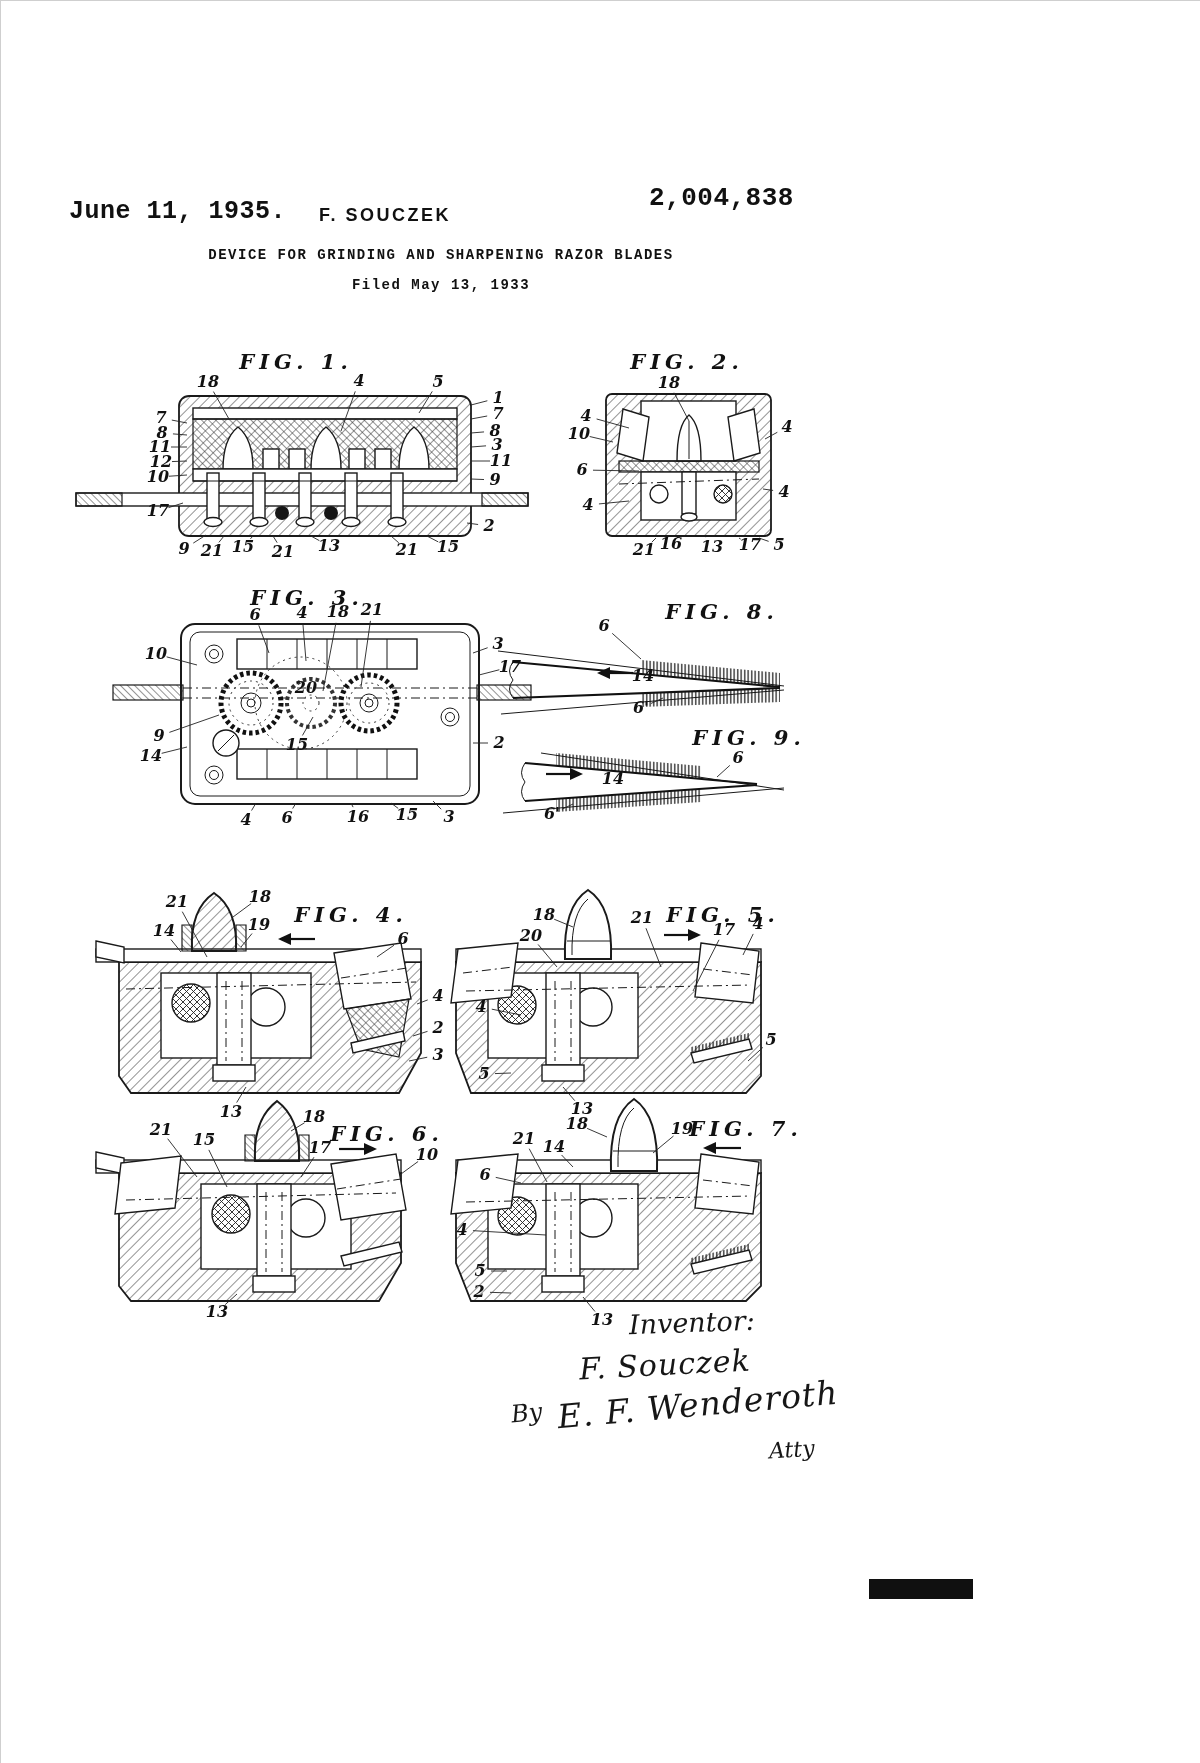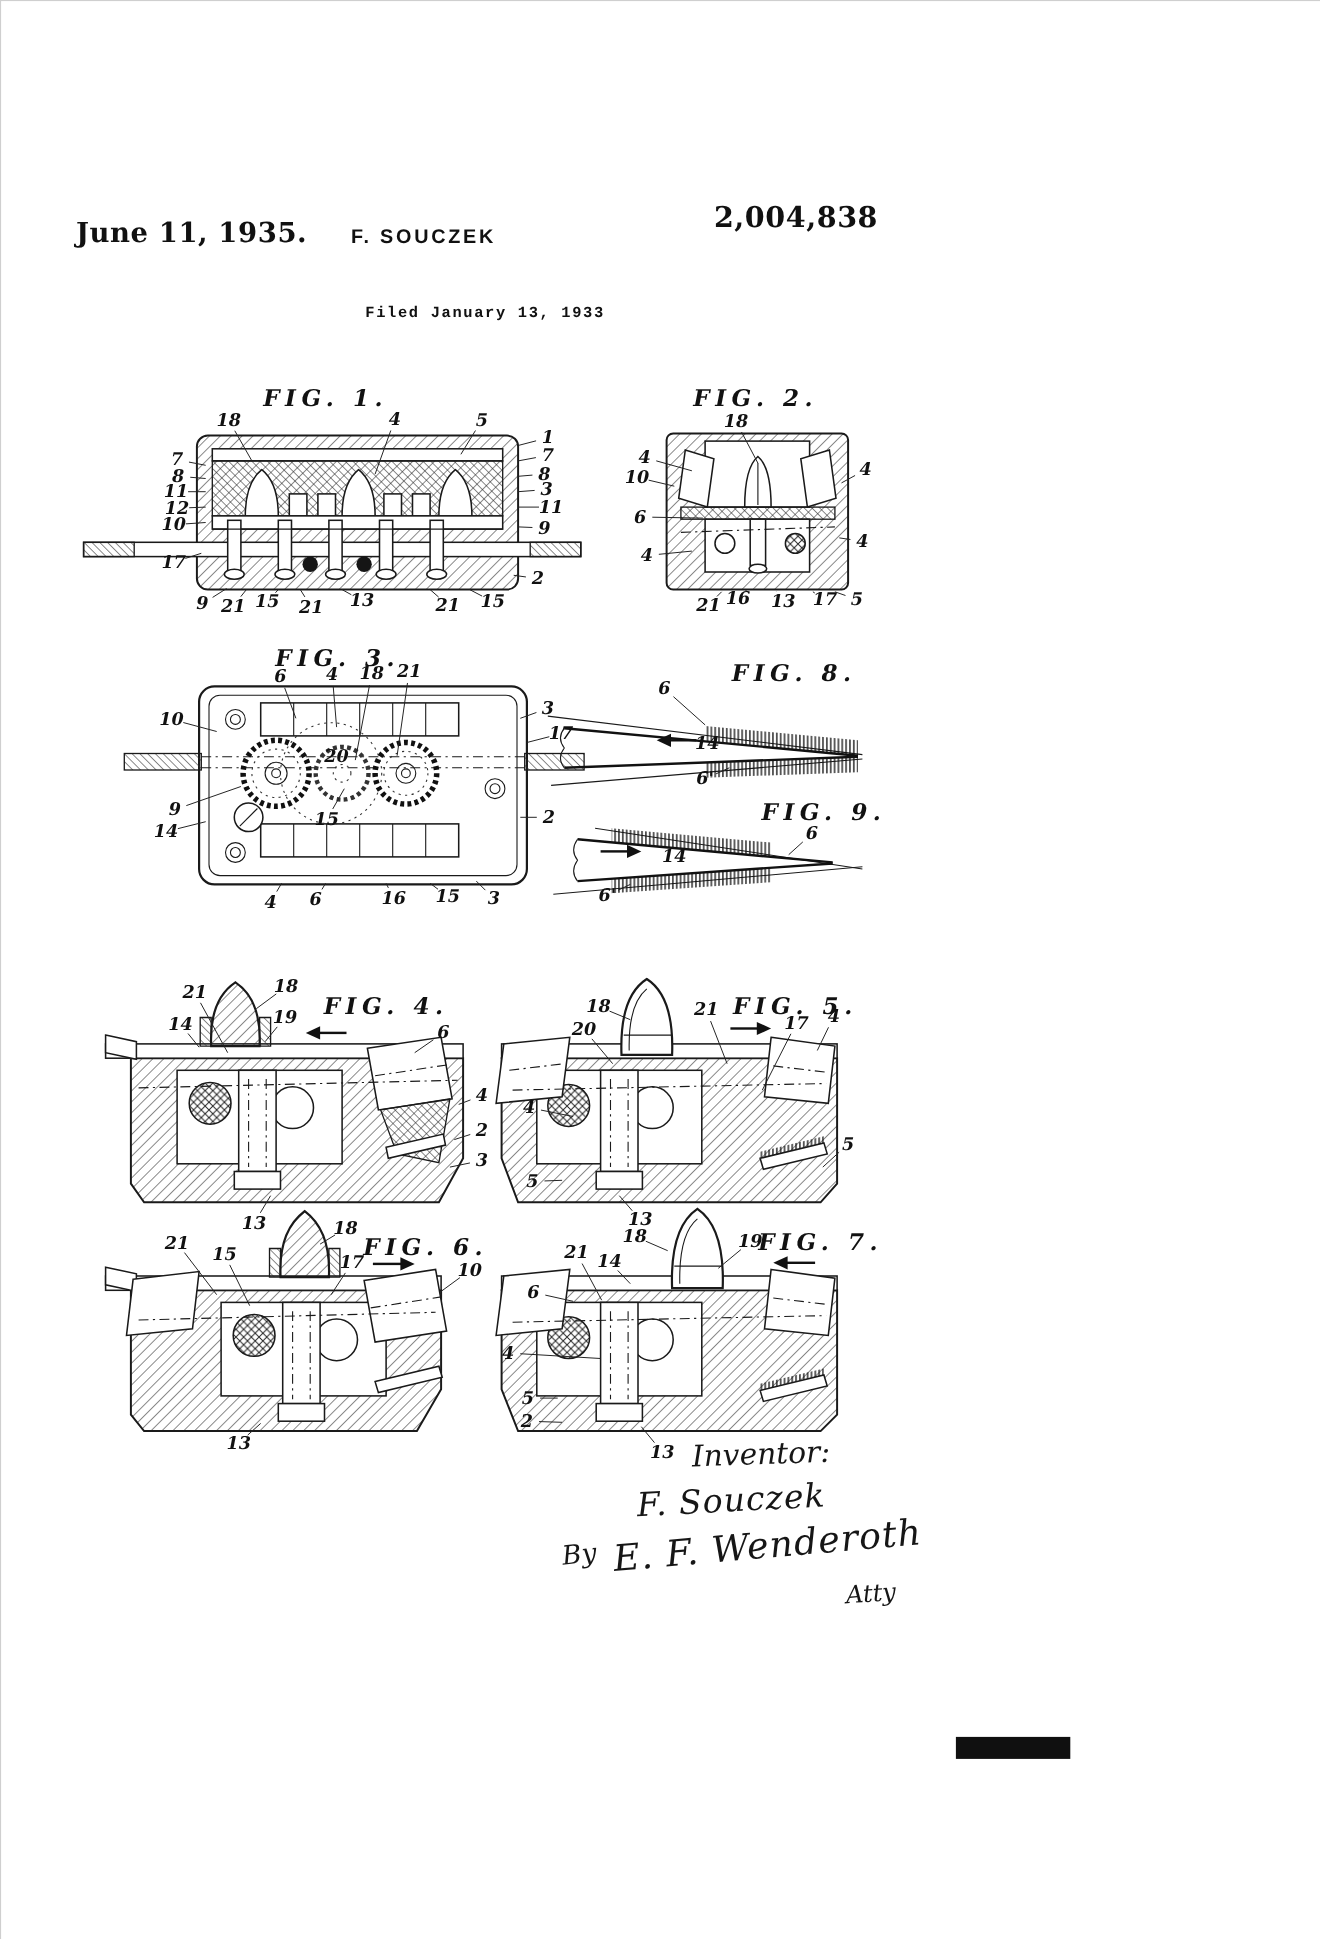--- a/index.html
+++ b/index.html
@@ -1,18 +1,18 @@
 <!DOCTYPE html>
 <html><head>
 <meta charset="utf-8">
 <style>
   html,body{margin:0;padding:0;background:#e8e8e8;}
   #page{position:relative;width:1200px;height:1763px;background:#ffffff;border:1px solid #cfcfcf;
         font-family:"DejaVu Serif",serif;color:#111;overflow:hidden;}
-  .abs{position:absolute;}
+  .abs{position:absolute;font-family:Liberation Mono, monospace;}
   
   .pat-date{left:68px;top:196px;font-size:25px;font-weight:700;letter-spacing:.5px;}
   .pat-inventor{left:318px;top:204px;width:240px;text-align:left;font-family:"Liberation Sans",sans-serif;
                 font-size:18px;font-weight:700;letter-spacing:2.5px;}
   .pat-number{left:648px;top:182px;font-size:26px;font-weight:700;letter-spacing:.5px;}
   .pat-title{left:0;top:246px;width:880px;text-align:center;font-family:"Liberation Mono",monospace;
              font-size:14px;font-weight:700;letter-spacing:1.5px;}
   .pat-filed{left:0;top:276px;width:880px;text-align:center;font-family:"Liberation Mono",monospace;
              font-size:14px;font-weight:700;letter-spacing:1.5px;}
   
@@ -42,21 +42,22 @@
   .scan-bar{left:868px;top:1578px;width:104px;height:20px;background:#101010;}
 </style>
 </head>
 <body>
 
 <div id="page">
 
   <div class="abs pat-date script-none">June 11, 1935.</div>
   <div class="abs pat-inventor">F. SOUCZEK</div>
   <div class="abs pat-number">2,004,838</div>
-  <div class="abs pat-filed">Filed January 13, 1933</div>
+  <div class="abs pat-title">DEVICE FOR GRINDING AND SHARPENING RAZOR BLADES</div>
+  <div class="abs pat-filed">Filed May 13, 1933</div>
 
   <svg id="draw" width="1200" height="1763" viewBox="0 0 1200 1763" xmlns="http://www.w3.org/2000/svg">
     <defs>
       <pattern id="hatch" patternUnits="userSpaceOnUse" width="7" height="7" patternTransform="rotate(45)">
         <line x1="0" y1="0" x2="0" y2="7" stroke="#2a2a2a" stroke-width="1"></line>
       </pattern>
       <pattern id="hatch2" patternUnits="userSpaceOnUse" width="5" height="5" patternTransform="rotate(-45)">
         <line x1="0" y1="0" x2="0" y2="5" stroke="#2a2a2a" stroke-width="1"></line>
       </pattern>
       <pattern id="cross" patternUnits="userSpaceOnUse" width="7" height="7">

